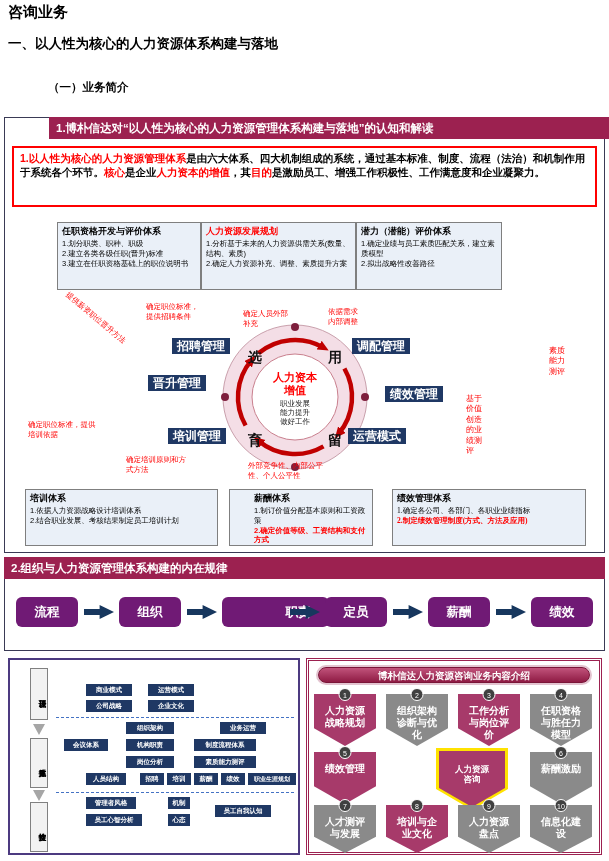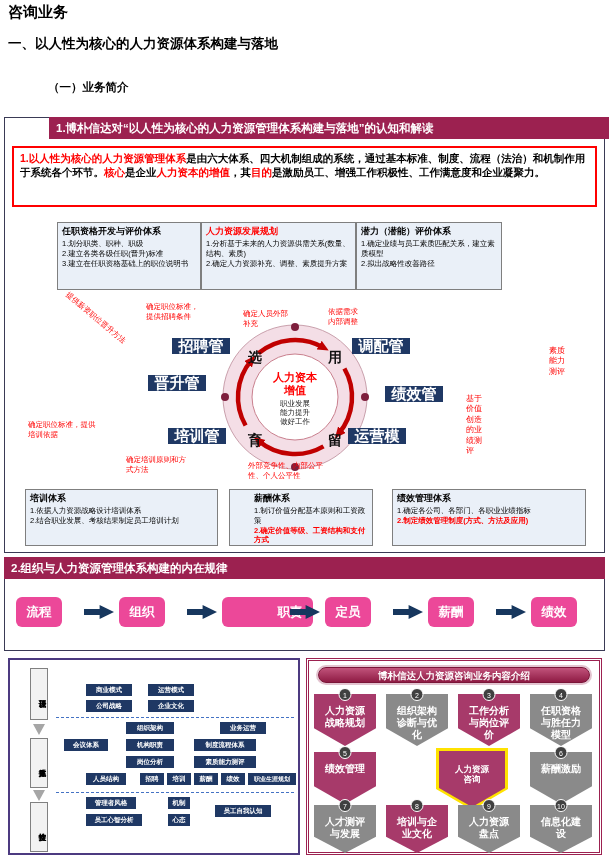--- a/index.html
+++ b/index.html
@@ -8,24 +8,24 @@
   .abs{position:absolute;}
   .b{font-weight:bold;}
   .red{color:#FF0000;}
   .banner{background:#9C2150;color:#fff;font-weight:bold;font-size:11.5px;line-height:22px;padding-left:7px;box-sizing:border-box;}
   .sectionframe{border:1px solid #3A3A55;box-sizing:border-box;}
   .introbox{border:2px solid #FF0000;font-size:10.5px;font-weight:bold;line-height:1.38;padding:3px 6px;box-sizing:border-box;}
   .box-light{background:#EAF0F8;border:1px solid #7F7F7F;box-sizing:border-box;padding:2px 4px;}
   .bt{font-weight:bold;font-size:9px;margin:0 0 1px 0;}
   .bi{font-size:7.5px;line-height:1.3;}
   .navy{background:#1F3864;color:#fff;font-weight:bold;text-align:center;box-sizing:border-box;}
-  .mgr{width:58px;height:16px;line-height:16px;font-size:15px;}
+  .mgr{width:58px;height:16px;line-height:16px;font-size:12px;}
   .ann{color:#FF0000;font-size:7.5px;line-height:1.3;word-break:break-all;}
   .ann8{font-size:8px;}
-  .flowbox{background:#ec4899;color:#fff;border-radius:6px;font-weight:bold;font-size:12.5px;text-align:center;width:46px;height:30px;line-height:30px;}
+  .flowbox{background:#701a75;color:#fff;border-radius:6px;font-weight:bold;font-size:12.5px;text-align:center;width:62px;height:30px;line-height:30px;}
   .flowarrow{width:30px;height:16px;background:#17375E;clip-path:polygon(0 32%,52% 32%,52% 6%,100% 50%,52% 94%,52% 68%,0 68%);}
   .orgpanel{border:2px solid #4C3A80;box-sizing:border-box;background:#fff;}
   .vlabel{background:#F2F2F2;border:1px solid #808080;writing-mode:vertical-rl;text-align:center;font-size:7.5px;font-weight:bold;width:18px;box-sizing:border-box;}
   .tri-down{width:0;height:0;border-left:6px solid transparent;border-right:6px solid transparent;border-top:11px solid #A6A6A6;}
   .orgbox{font-size:6.5px;height:12px;line-height:12px;padding:0 2px;white-space:nowrap;overflow:hidden;}
   .orgbox.sm{font-size:6px;}
   .dash{border-top:1px dashed #4472C4;height:0;}
   .rpanel{border:3px double #9C2150;box-sizing:border-box;background:#fff;}
   .ribbon{background:linear-gradient(180deg,#C1537B,#8F1B44);border:1px solid #7A1538;border-radius:9px;color:#fff;font-weight:bold;font-size:9.5px;text-align:center;line-height:16px;box-shadow:0 0 0 2px #E3C3CF;box-sizing:border-box;}
   .shield-wrap{position:absolute;}
@@ -117,21 +117,21 @@
   <div class="abs box-light" style="left:25px;top:489px;width:193px;height:57px;">
     <div class="bt">培训体系</div>
     <div class="bi">1.依据人力资源战略设计培训体系</div>
     <div class="bi">2.结合职业发展、考核结果制定员工培训计划</div>
   </div>
   <div class="abs box-light" style="left:229px;top:489px;width:144px;height:57px;padding-left:24px;">
     <div class="bt">薪酬体系</div>
     <div class="bi">1.制订价值分配基本原则和工资政策</div>
     <div class="bi red b">2.确定价值等级、工资结构和支付方式</div>
   </div>
-  <div class="abs box-light" style="left:392px;top:489px;width:194px;height:57px;">
+  <div class="abs box-light" style="left:392px;top:489px;width:194px;height:57px;font-family:Liberation Serif, serif;">
     <div class="bt">绩效管理体系</div>
     <div class="bi">1.确定各公司、各部门、各职业业绩指标</div>
     <div class="bi red b">2.制定绩效管理制度(方式、方法及应用)</div>
   </div>
 
   <div class="abs sectionframe" style="left:4px;top:557px;width:601px;height:94px;"></div>
   <div class="abs banner" style="left:4px;top:557px;width:601px;height:22px;">2.组织与人力资源管理体系构建的内在规律</div>
 
   <div class="abs flowbox" style="left:16px;top:597px;">流程</div>
   <div class="abs flowarrow" style="left:84px;top:604px;"></div>

